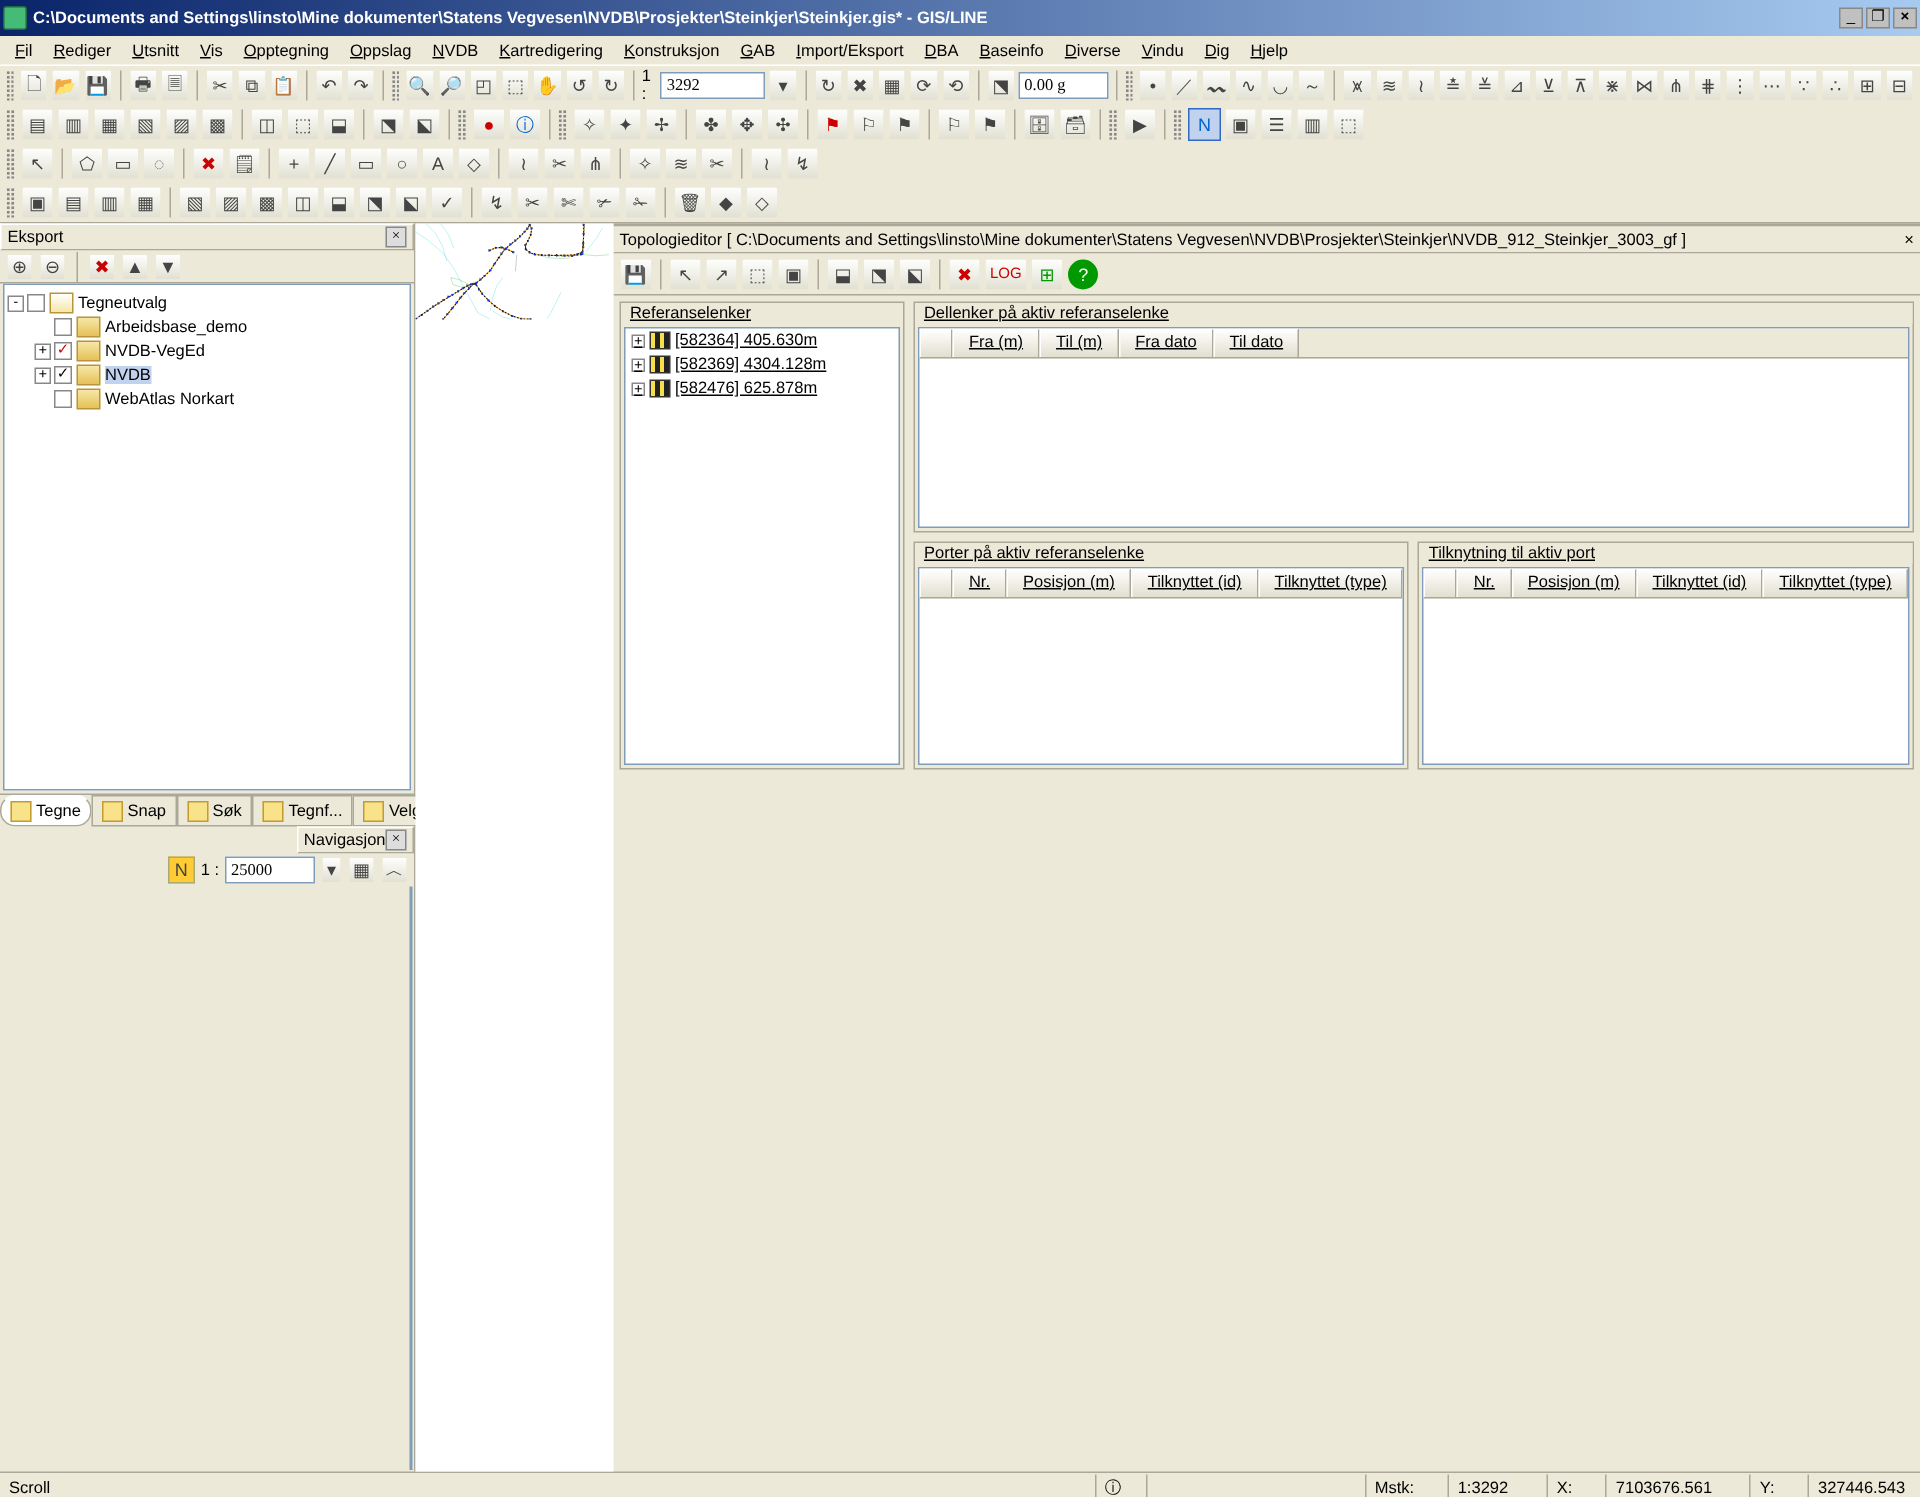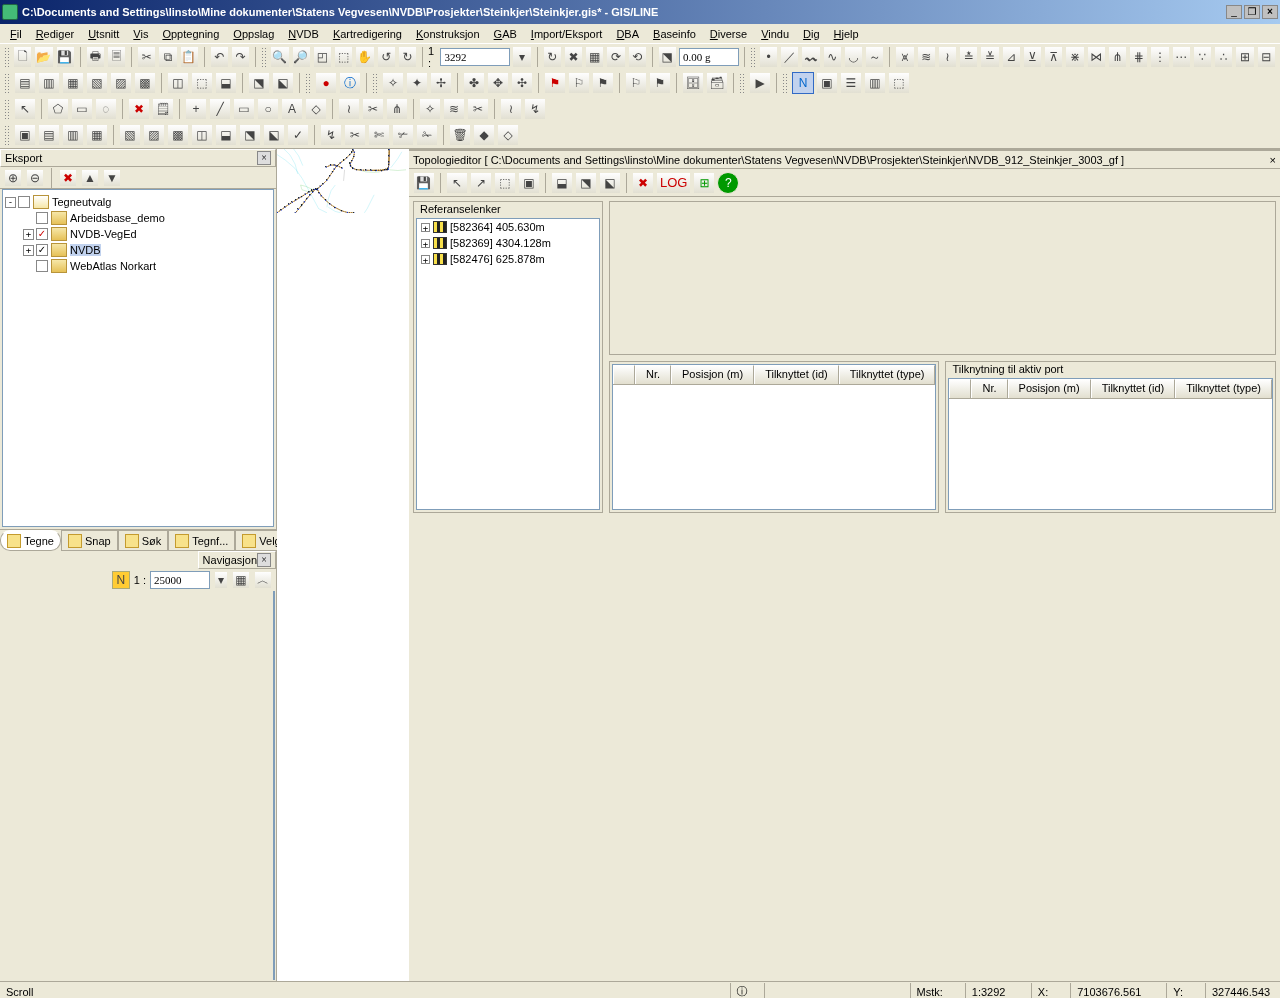--- a/index.html
+++ b/index.html
@@ -58,21 +58,21 @@
   .center { flex:1; display:flex; flex-direction:row; position:relative; }
   .map{ flex:1; background:#fff; overflow:hidden; position:relative;}
   .map svg{ position:absolute; inset:0; }
   
   .node{ fill:#1133ee; stroke:#122; }
   
   .topo{ height:368px; border-top:2px solid #aca899; display:flex; flex-direction:column;}
   .topo-hdr{ height:18px; background:#ece9d8; border-bottom:1px solid #aca899; display:flex; align-items:center; padding:0 4px;}
   .topo-hdr .t{ flex:1;}
   .topo-tb { height:28px; display:flex; align-items:center; gap:2px; padding:2px 4px; background:#ece9d8; border-bottom:1px solid #aca899;}
-  .topo-body{ flex:1; display:flex; gap:6px; padding:4px; }
+  .topo-body{ flex:1; display:flex; gap:6px; padding:4px;text-decoration:underline; }
   .group{ flex:1; display:flex; flex-direction:column; border:1px solid #aca899; background:#ece9d8; }
   .group > .gt{ padding:1px 6px; background:#ece9d8; }
   .group-inner{ flex:1; background:#fff; margin:2px; border:1px solid #7f9db9; overflow:auto; }
   .topo-right{ flex:2; display:flex; flex-direction:column; gap:6px;}
   .cols{ display:flex; height:20px; border-bottom:1px solid #aca899; background:#ece9d8;}
   .ch{ padding:2px 10px; border-right:1px solid #aca899; border-top:1px solid #fff; border-left:1px solid #fff; background:linear-gradient(#fefefe,#e2dfcf); white-space:nowrap; }
   .ref-row{ display:flex; align-items:center; height:16px; padding:0 4px; gap:3px;}
   .ref-row .pm{ width:9px; height:9px; border:1px solid #888; font:9px/8px monospace; text-align:center; background:#fff;}
   .ref-row .ic{ width:14px; height:12px; background:repeating-linear-gradient(90deg,#f7df4a 0 3px,#222 3px 6px); border:1px solid #333;}
   
@@ -507,21 +507,21 @@
         <div class="tbtn">↖</div>
         <div class="tbtn">↗</div>
         <div class="tbtn">⬚</div>
         <div class="tbtn">▣</div>
         <span class="sep"></span>
         <div class="tbtn">⬓</div>
         <div class="tbtn">⬔</div>
         <div class="tbtn">⬕</div>
         <span class="sep"></span>
         <div class="tbtn" style="color:#c00">✖</div>
-        <div class="tbtn" style="color:#c00;font-size:13px;width:auto;padding:0 3px;">LOG</div>
+        <div class="tbtn" style="color:#c00;font-size:10px;width:auto;padding:0 3px;">LOG</div>
         <div class="tbtn" style="color:#090">⊞</div>
         <div class="tbtn" style="background:#090;color:#fff;border-radius:50%">?</div>
       </div>
       <div class="topo-body">
         <div class="group" style="flex:0 0 190px;">
           <div class="gt">Referanselenker</div>
           <div class="group-inner" id="reflist">
               <div class="ref-row">
                 <span class="pm">+</span>
                 <span class="ic"></span>
@@ -534,23 +534,34 @@
               </div>
               <div class="ref-row">
                 <span class="pm">+</span>
                 <span class="ic"></span>
                 <span>[582476] 625.878m</span>
               </div>
             </div>
         </div>
         <div class="topo-right">
           <div class="group" style="flex:1;">
+            <div class="gt">Dellenker på aktiv referanselenke</div>
+            <div class="group-inner">
+              <div class="cols" id="delcols">
+                  <div class="ch" style="width: 20px;"></div>
+                  <div class="ch">Fra (m)</div>
+                  <div class="ch">Til (m)</div>
+                  <div class="ch">Fra dato</div>
+                  <div class="ch">Til dato</div>
+                </div>
+            </div>
           </div>
           <div style="flex:1;display:flex;gap:6px;">
             <div class="group">
+              <div class="gt">Porter på aktiv referanselenke</div>
               <div class="group-inner">
                 <div class="cols" id="portcols">
                     <div class="ch" style="width: 20px;"></div>
                     <div class="ch">Nr.</div>
                     <div class="ch">Posisjon (m)</div>
                     <div class="ch">Tilknyttet (id)</div>
                     <div class="ch">Tilknyttet (type)</div>
                   </div>
               </div>
             </div>

